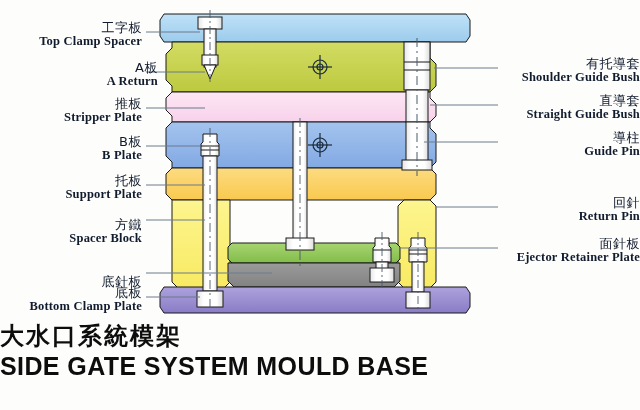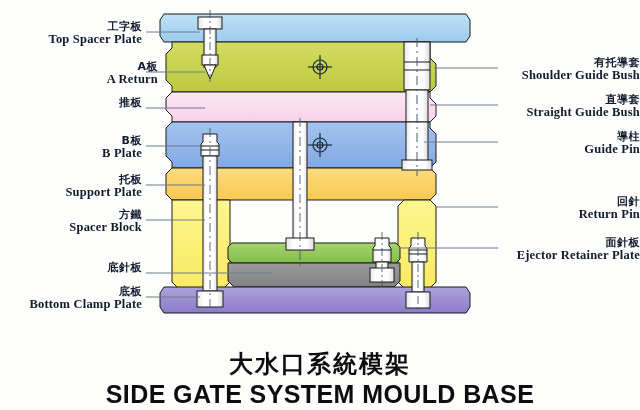--- a/index.html
+++ b/index.html
@@ -8,24 +8,24 @@
     background:#fdfdfb;
     font-family:"Liberation Serif", serif;
     overflow:hidden;
     position:relative;
   }
   #stage{position:absolute;left:0;top:0;width:640px;height:410px;}
   svg{display:block;}
 
   .lbl{position:absolute;text-align:right;line-height:1.08;color:#111b2e;}
   .lbl.right{text-align:right;}
-  .cn{font-family:"DejaVu Sans", sans-serif;font-weight:700;font-size:11px;letter-spacing:.5px;}
+  .cn{font-family:"DejaVu Sans", sans-serif;font-weight:400;font-size:13px;letter-spacing:.5px;}
   .en{font-family:"Liberation Serif", serif;font-weight:700;font-size:12.5px;letter-spacing:.2px;}
 
-  .titlewrap{position:absolute;left:0;width:640px;text-align:center;color:#0d0d0d;margin-top:28px;}
+  .titlewrap{position:absolute;left:0;width:640px;color:#0d0d0d;}
   .title-cn{font-family:"DejaVu Sans", sans-serif;font-weight:700;font-size:24px;letter-spacing:2px;}
   .title-en{font-family:"Liberation Sans", sans-serif;font-weight:700;font-size:25px;letter-spacing:.4px;}
 </style>
 </head>
 <body>
 
 <div id="stage">
 <svg width="640" height="410" viewBox="0 0 640 410" xmlns="http://www.w3.org/2000/svg">
   <defs>
     <linearGradient id="gTop" x1="0" y1="0" x2="0" y2="1">
@@ -179,48 +179,49 @@
     <line x1="430" y1="105" x2="498" y2="105"></line>
     <line x1="424" y1="142" x2="498" y2="142"></line>
     <line x1="436" y1="207" x2="498" y2="207"></line>
     <line x1="400" y1="248" x2="498" y2="248"></line>
   </g>
 </svg>
 </div>
 
 <div class="lbl" style="left:0;width:142px;top:21px;">
   <div class="cn">工字板</div>
-  <div class="en">Top Spacer Plate</div>
+  <div class="en">Top Clamp Spacer</div>
 </div>
 
 <div class="lbl" style="left:16px;width:142px;top:61px;">
   <div class="cn">A板</div>
   <div class="en">A Return</div>
 </div>
 
 <div class="lbl" style="left:0;width:142px;top:97px;">
   <div class="cn">推板</div>
+  <div class="en">Stripper Plate</div>
 </div>
 
 <div class="lbl" style="left:0;width:142px;top:135px;">
   <div class="cn">B板</div>
   <div class="en">B Plate</div>
 </div>
 
 <div class="lbl" style="left:0;width:142px;top:174px;">
   <div class="cn">托板</div>
   <div class="en">Support Plate</div>
 </div>
 
-<div class="lbl" style="left:0;width:142px;top:209px;">
+<div class="lbl" style="left:0;width:142px;top:218px;">
   <div class="cn">方鐵</div>
   <div class="en">Spacer Block</div>
 </div>
 
-<div class="lbl" style="left:0;width:142px;top:262px;">
+<div class="lbl" style="left:0;width:142px;top:275px;">
   <div class="cn">底針板</div>
 </div>
 
 <div class="lbl" style="left:0;width:142px;top:286px;text-align:right;">
   <div class="cn">底板</div>
   <div class="en">Bottom Clamp Plate</div>
 </div>
 
 <div class="lbl right" style="left:503px;width:137px;top:57px;">
   <div class="cn">有托導套</div>

